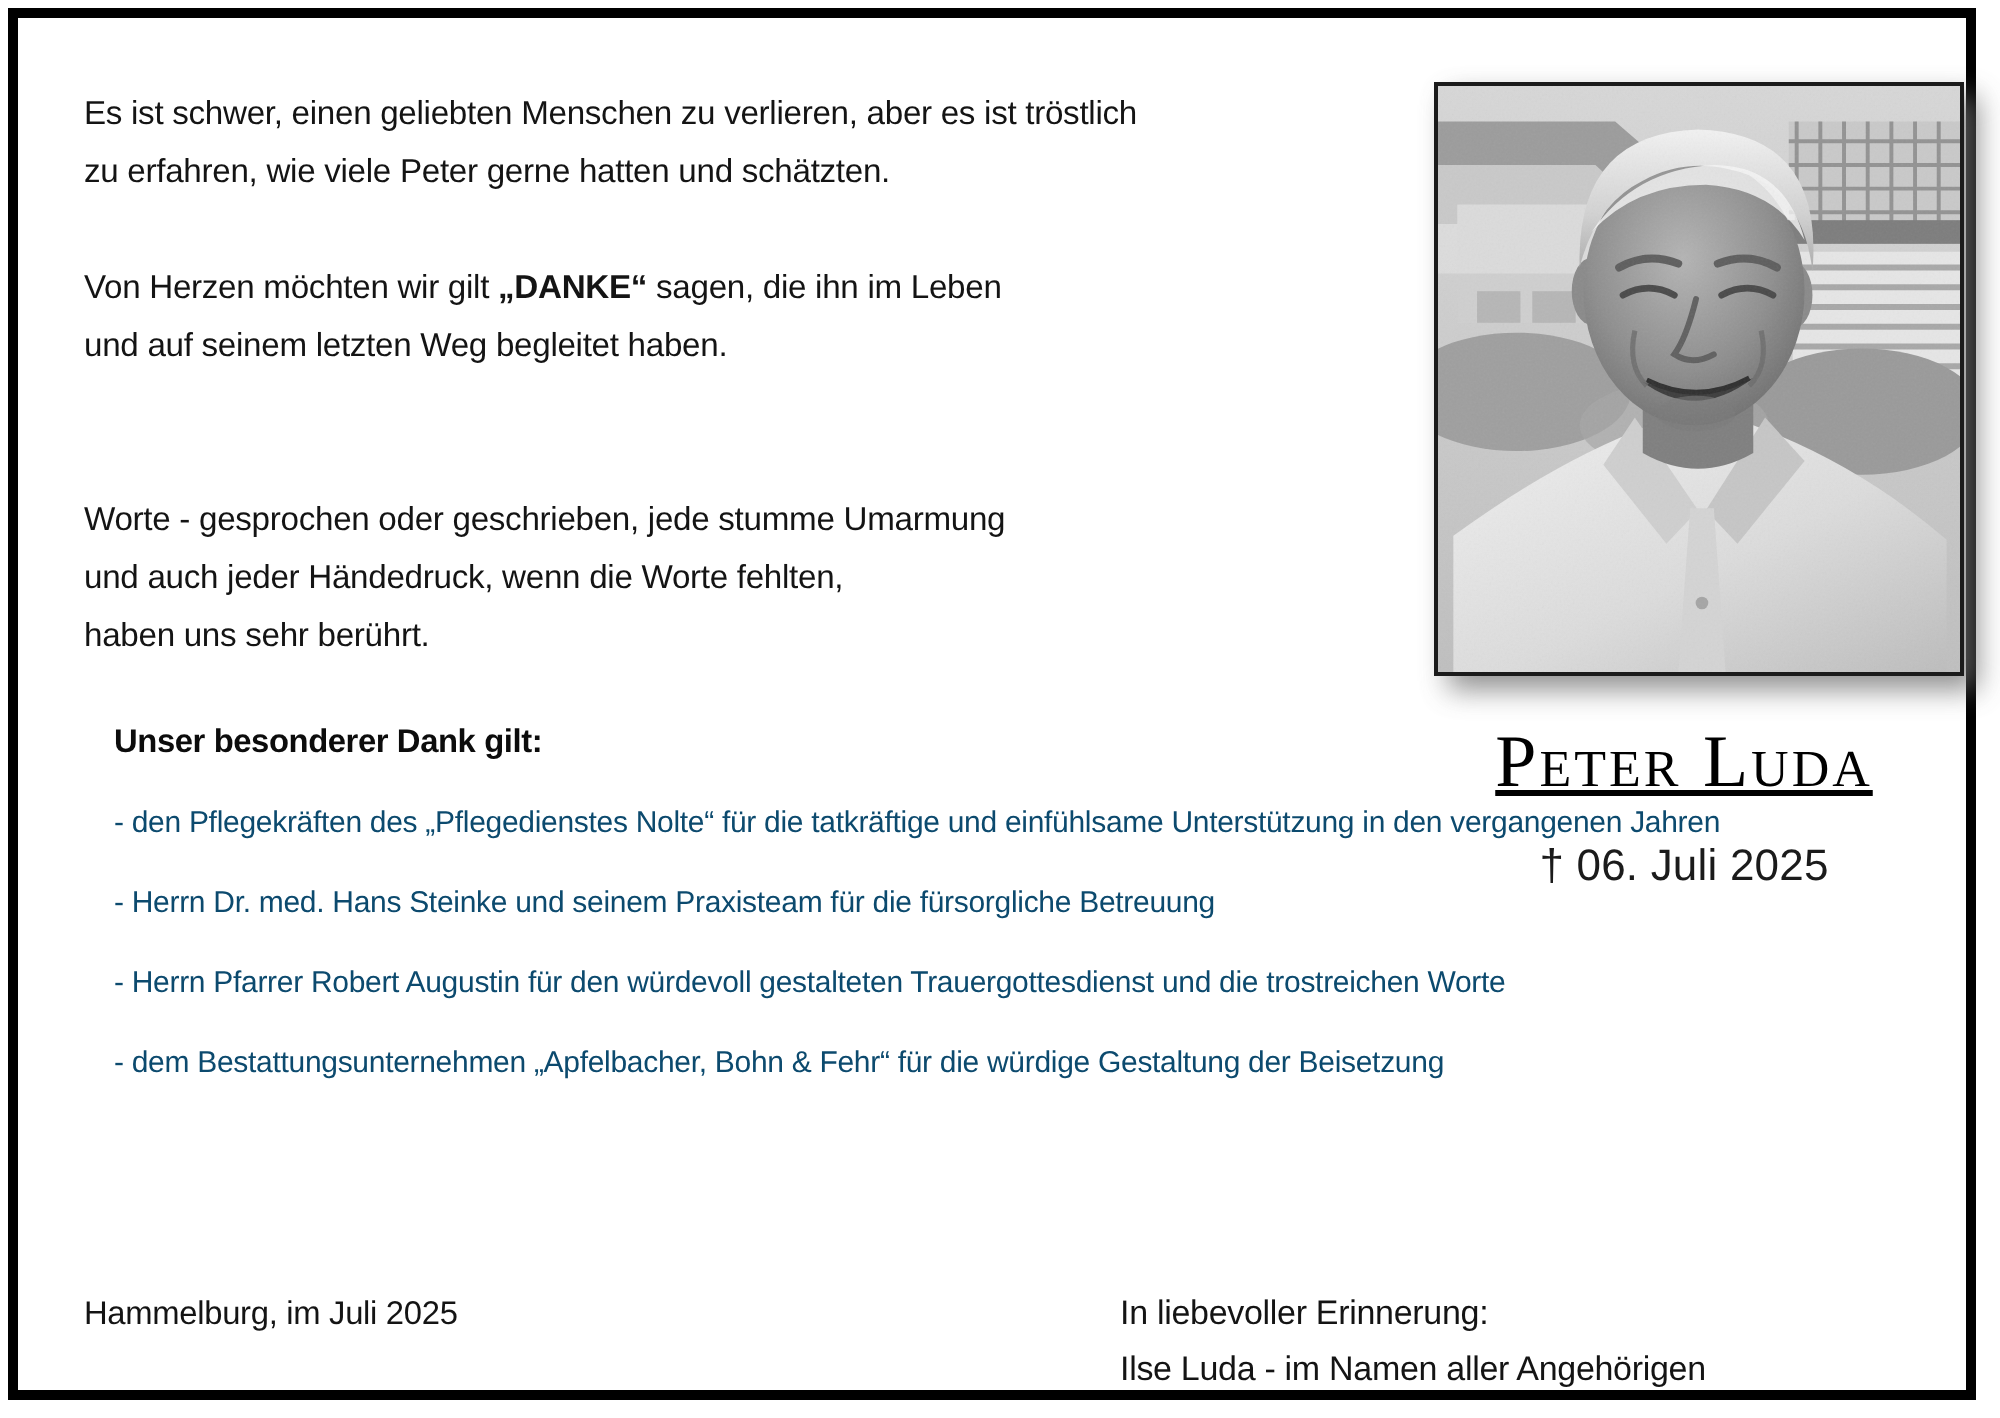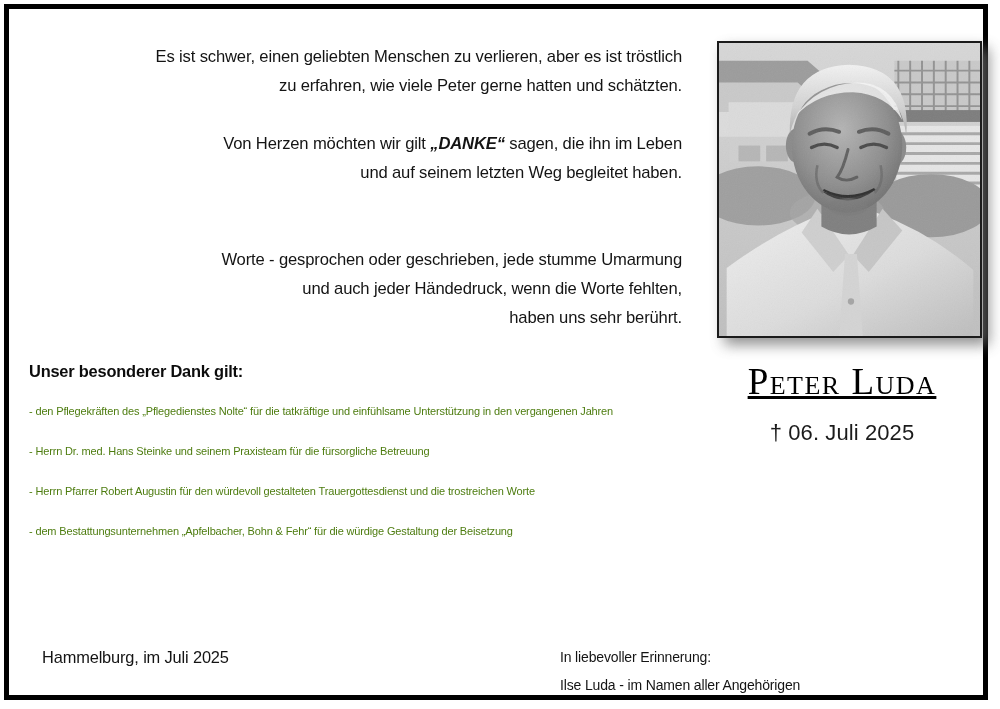--- a/index.html
+++ b/index.html
@@ -33,73 +33,72 @@
     box-sizing: border-box;
     background: #ffffff;
   }
 
   
   .body-text {
     position: absolute;
     left: 33px;
     top: 33px;
     width: 640px;
-    text-align: right;
   }
   .para {
     font-size: 16.6px;
     line-height: 29px;
     letter-spacing: -0.15px;
     margin: 0 0 29px 0;
     color: #141414;
   }
   .para:last-child { margin-bottom: 0; }
-  .b { font-weight: bold; font-style: italic; }
+  .b { font-weight: bold; }
 
   
   .thanks-block {
     position: absolute;
-    left: 20px;
+    left: 48px;
     top: 350px;
     width: 880px;
   }
   .thanks-head {
     font-size: 16.4px;
     font-weight: bold;
     line-height: 24px;
     letter-spacing: -0.2px;
     margin: 0 0 16px 0;
     color: #0c0c0c;
   }
   .thanks-item {
-    font-size: 11px;
+    font-size: 15px;
     line-height: 25px;
     letter-spacing: -0.15px;
     margin: 0 0 15px 0;
     padding-left: 11px;
     text-indent: -11px;
-    color: #4d7c0f;
+    color: #0c4a6e;
   }
   .thanks-item:last-child { margin-bottom: 0; }
 
   
   .footer-left {
     position: absolute;
     left: 33px;
     top: 634px;
     font-size: 16.4px;
     line-height: 28px;
     letter-spacing: -0.15px;
     color: #141414;
   }
   .footer-right {
     position: absolute;
     left: 551px;
     top: 634px;
-    font-size: 14px;
+    font-size: 17px;
     line-height: 28px;
     letter-spacing: -0.15px;
     color: #141414;
   }
   .footer-right .line { display: block; }
 
   
   .photo-wrap {
     position: absolute;
     left: 708px;

